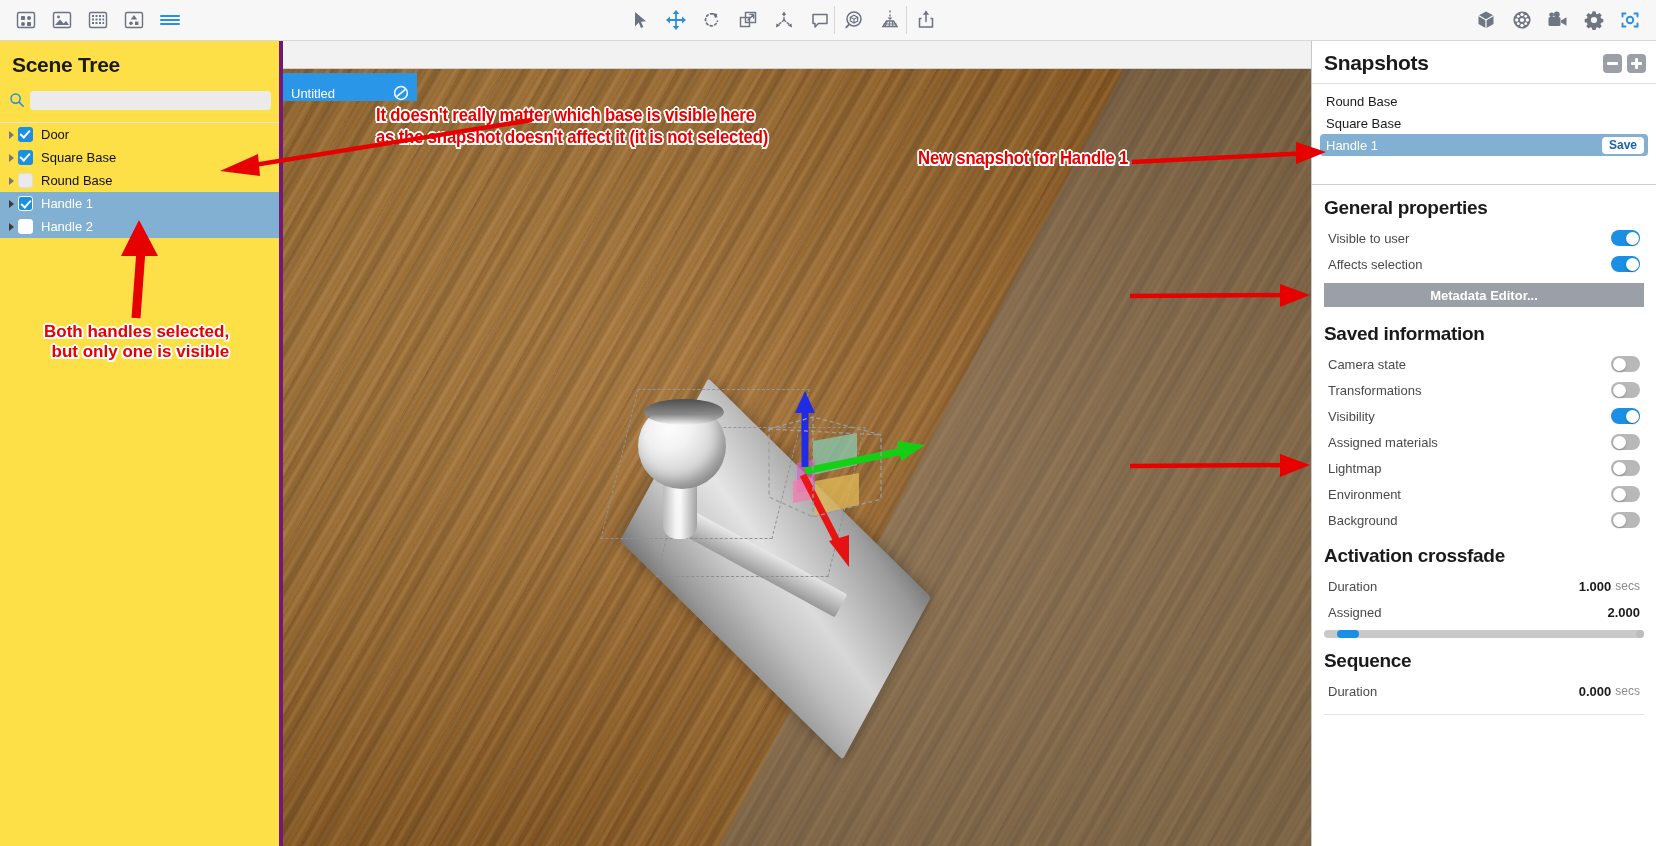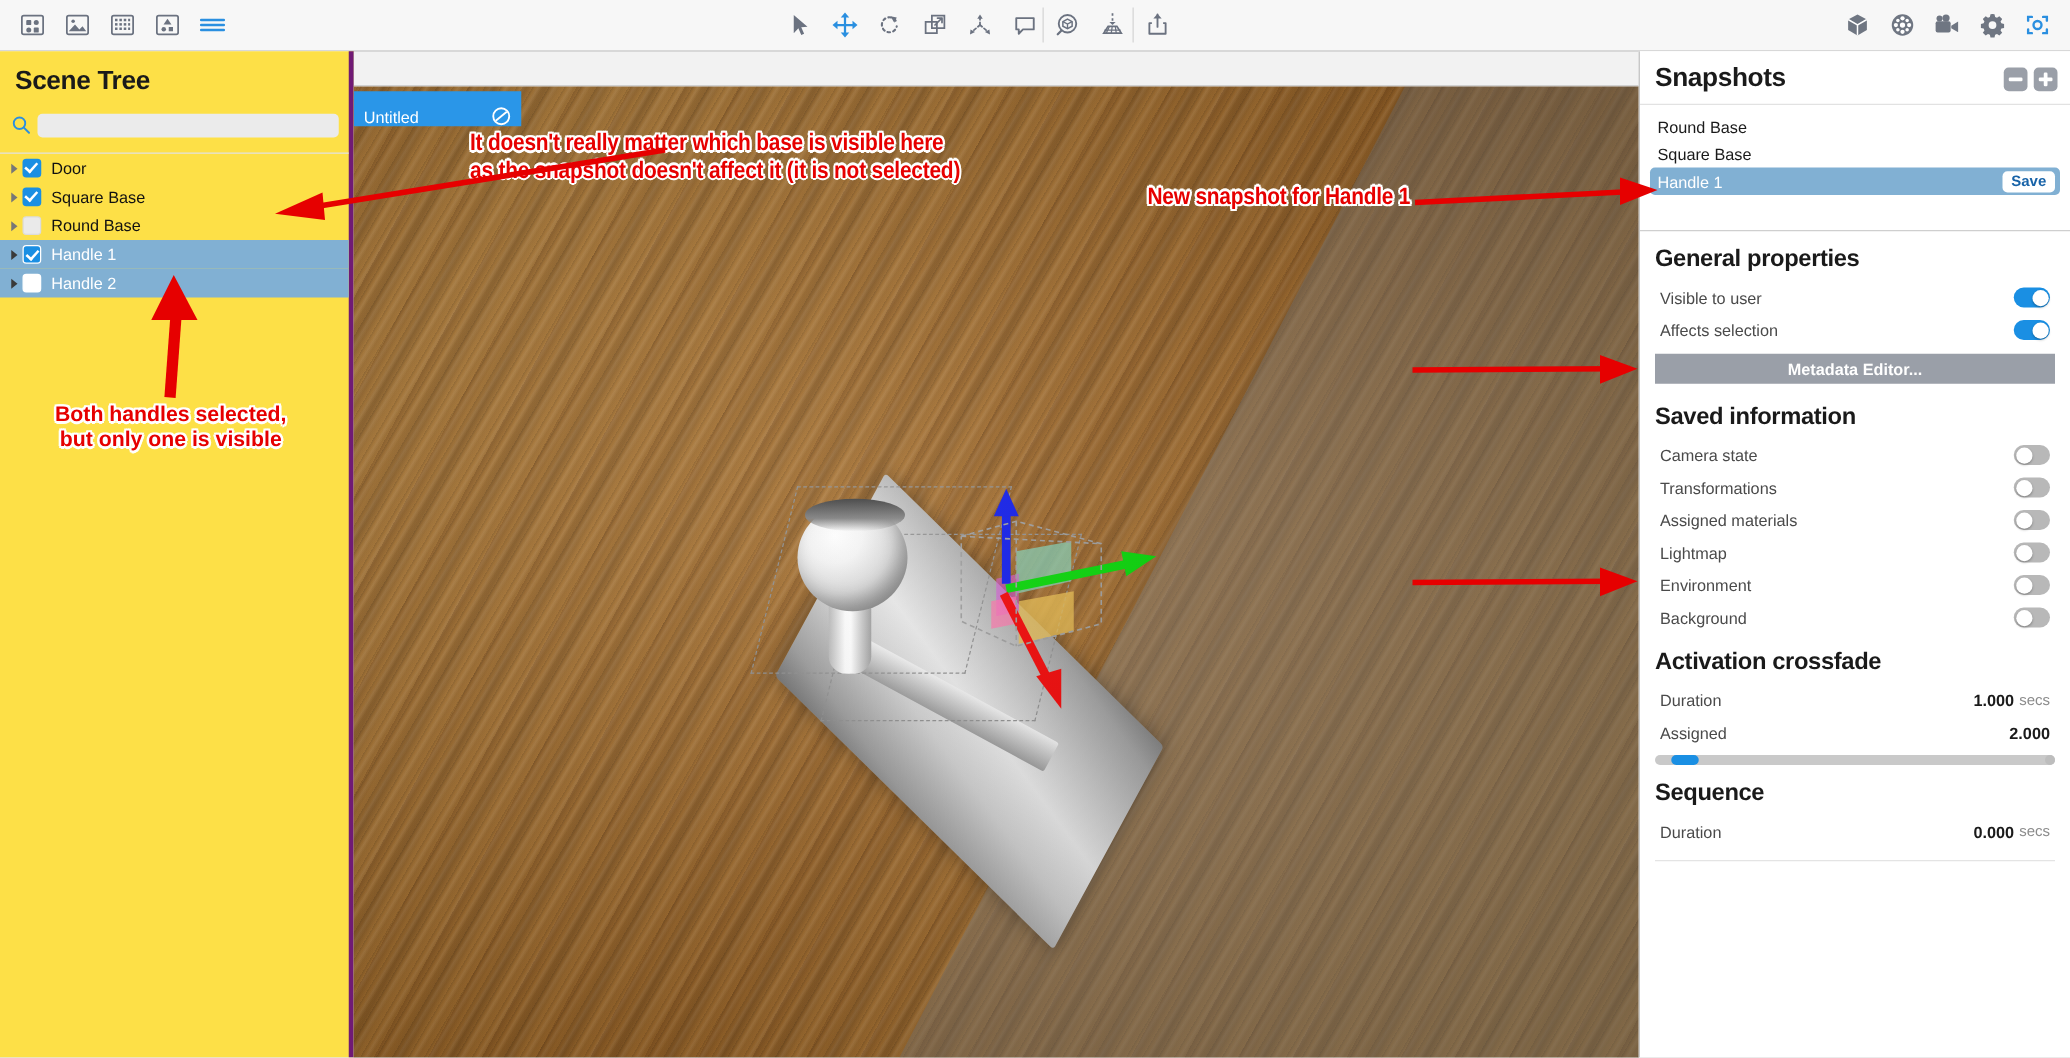--- a/index.html
+++ b/index.html
@@ -250,21 +250,21 @@
 
   
   .anno { position: absolute; z-index: 50; pointer-events: none; }
   .anno-text {
     color: #e60000; font-weight: bold; white-space: pre; line-height: 1.18;
     text-shadow:
       -1.5px -1.5px 0 #fff, 1.5px -1.5px 0 #fff, -1.5px 1.5px 0 #fff, 1.5px 1.5px 0 #fff,
       0 -2px 0 #fff, 0 2px 0 #fff, -2px 0 0 #fff, 2px 0 0 #fff;
   }
   .anno-cond { font-family: "Liberation Sans Narrow", "Liberation Sans", sans-serif; font-size: 19px; letter-spacing: -0.2px; transform: scaleX(0.88); transform-origin: left center; }
-  .anno-wide { font-family: "Liberation Sans", sans-serif; font-size: 17px; text-align: center; }
+  .anno-wide { font-family: "Liberation Sans", sans-serif; font-size: 17px; text-align: right; }
 </style>
 </head>
 <body>
 
 <div id="app">
 
   <div class="toolbar">
 
     <div class="tb-group tb-left">
       <div class="tb-btn">
@@ -597,20 +597,24 @@
     <div id="savedinfo">
         <div class="prop-row">
           <span class="pl">Camera state</span>
           <span class="toggle"></span>
         </div>
         <div class="prop-row">
           <span class="pl">Transformations</span>
           <span class="toggle"></span>
         </div>
         <div class="prop-row">
+          <span class="pl">Visibility</span>
+          <span class="toggle on"></span>
+        </div>
+        <div class="prop-row">
           <span class="pl">Assigned materials</span>
           <span class="toggle"></span>
         </div>
         <div class="prop-row">
           <span class="pl">Lightmap</span>
           <span class="toggle"></span>
         </div>
         <div class="prop-row">
           <span class="pl">Environment</span>
           <span class="toggle"></span>

